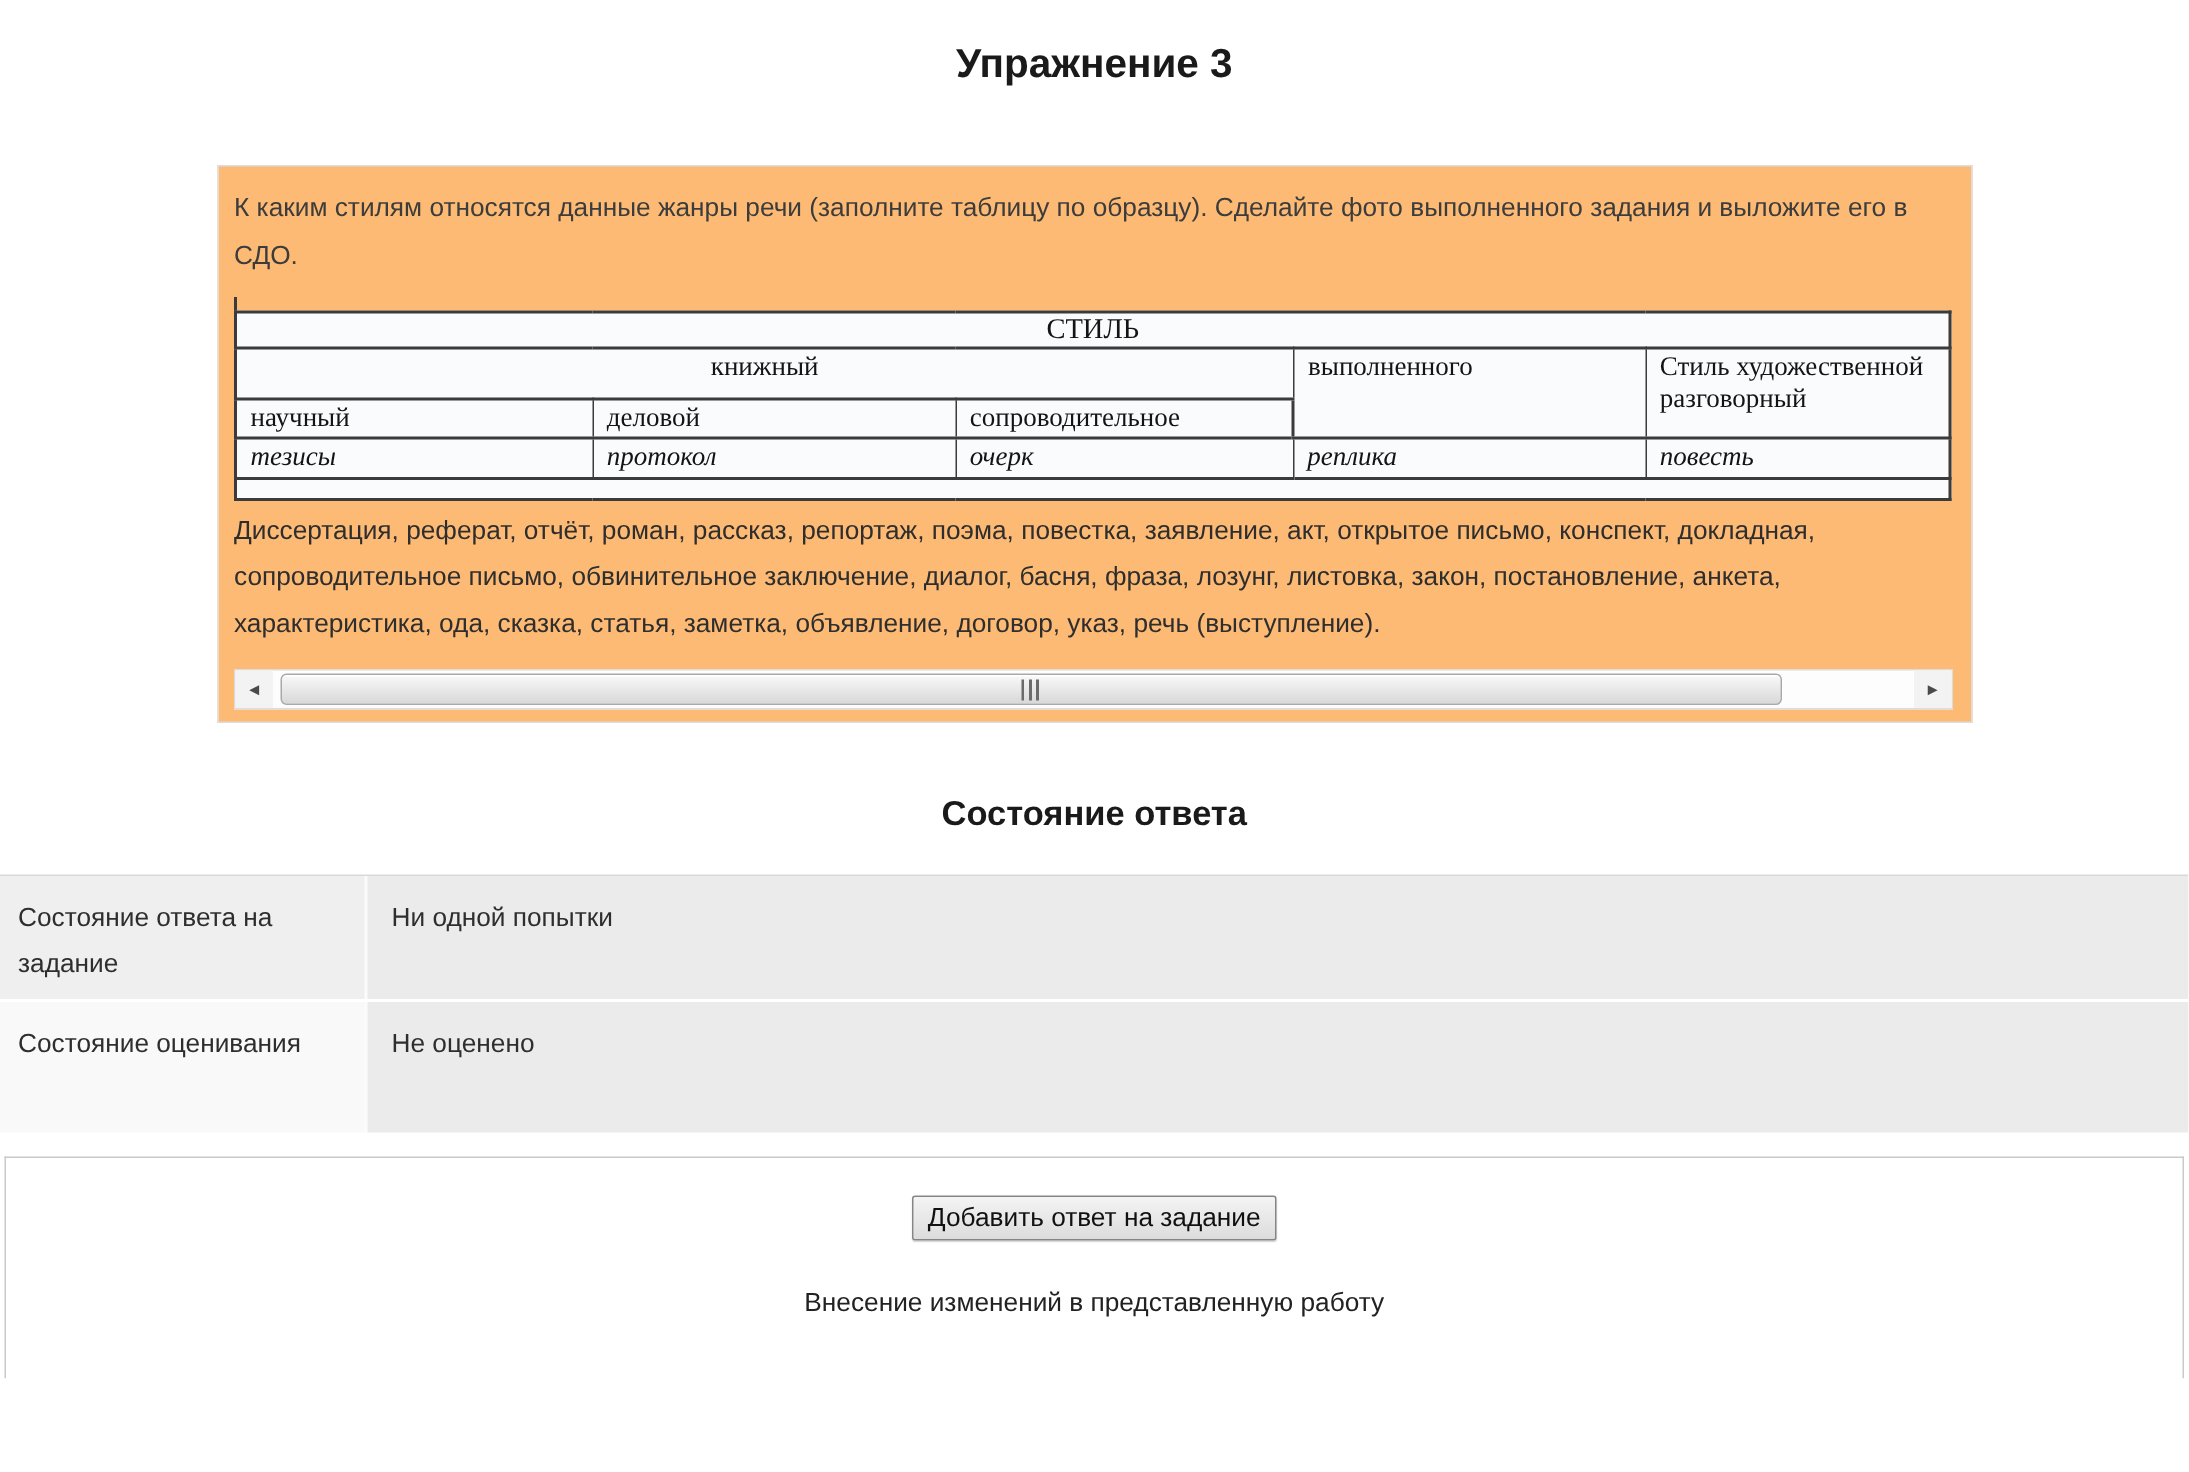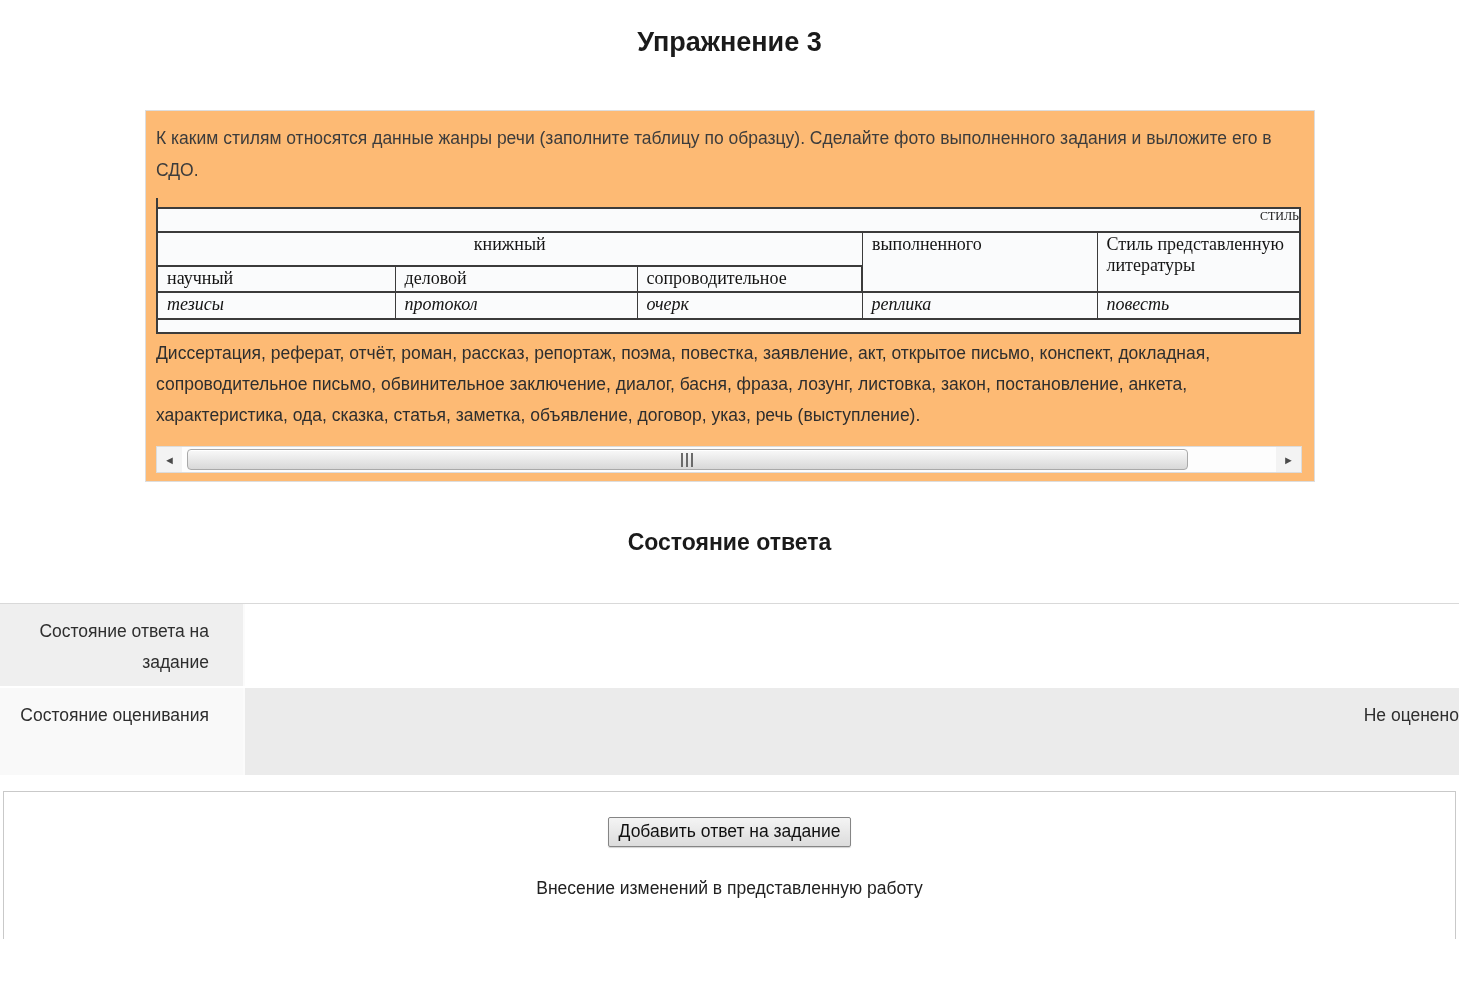--- a/index.html
+++ b/index.html
@@ -83,22 +83,22 @@
     padding:1px 9px 2px;
     font-size:18px;
     text-align:left;
     vertical-align:top;
     overflow:hidden;
     white-space:normal;
   }
   table.style-table td:first-child{border-left-width:2px;}
   table.style-table td:last-child{border-right-width:2px;}
   tr.t-title td{
-    text-align:right;
-    font-size:12px;
+    text-align:center;
+    font-size:19px;
     height:24px;
     padding:0;
   }
   tr.t-group td{height:34px;}
   tr.t-sub td{height:24px;}
   tr.t-ex td{
     font-style:italic;
     height:27px;
   }
   tr.t-empty td{
@@ -153,24 +153,23 @@
     align-items:center;
     justify-content:center;
   }
   .hs-grip{
     width:12px;
     height:14px;
     background:repeating-linear-gradient(90deg,#6b6b6b 0 2px,transparent 2px 5px);
   }
   
   .status-table{
-    margin-top:47px;
+    margin-top:27px;
     border-top:1px solid var(--status-border-top);
     width:100%;
-    text-align:right;
   }
   .status-row{
     display:flex;
     margin-bottom:2px;
   }
   .status-label{
     width:245px;
     padding:12px 34px 8px 12px;
     font-size:17.5px;
     line-height:31px;
@@ -232,21 +231,21 @@
           <col class="c4">
           <col class="c5">
         </colgroup>
       <tbody>
         <tr class="t-title">
           <td colspan="5">СТИЛЬ</td>
         </tr>
         <tr class="t-group">
           <td colspan="3" style="text-align:center;">книжный</td>
           <td rowspan="2">выполненного</td>
-          <td rowspan="2">Стиль представленную литературы</td>
+          <td rowspan="2">Стиль художественной разговорный</td>
         </tr>
         <tr class="t-sub">
           <td>научный</td>
           <td>деловой</td>
           <td>сопроводительное</td>
         </tr>
         <tr class="t-ex">
           <td>тезисы</td>
           <td>протокол</td>
           <td>очерк</td>
@@ -271,20 +270,21 @@
     </div>
     <div class="hs-btn">►</div>
   </div>
 </div>
 
 <h2 class="status-heading">Состояние ответа</h2>
 
 <div class="status-table">
   <div class="status-row row-1">
     <div class="status-label">Состояние ответа на задание</div>
+    <div class="status-value">Ни одной попытки</div>
   </div>
   <div class="status-row row-2">
     <div class="status-label">Состояние оценивания</div>
     <div class="status-value">Не оценено</div>
   </div>
 </div>
 
 <div class="bottom-box">
   <button class="add-btn">Добавить ответ на задание</button>
   <div class="edit-note">Внесение изменений в представленную работу</div>

